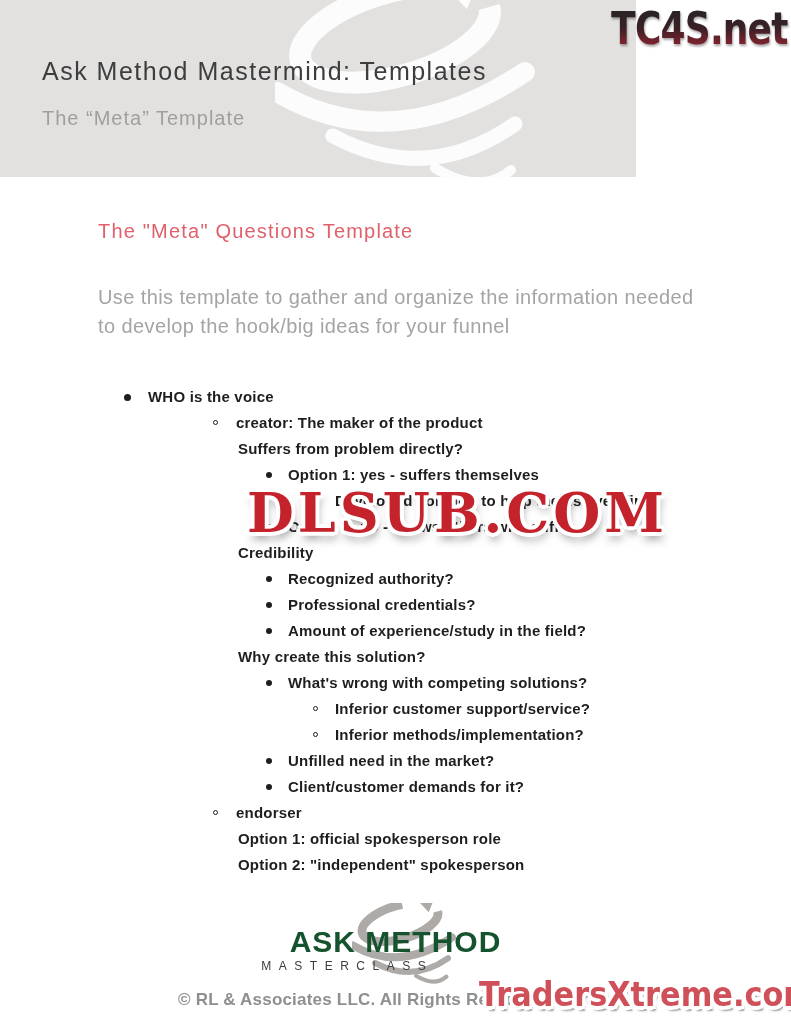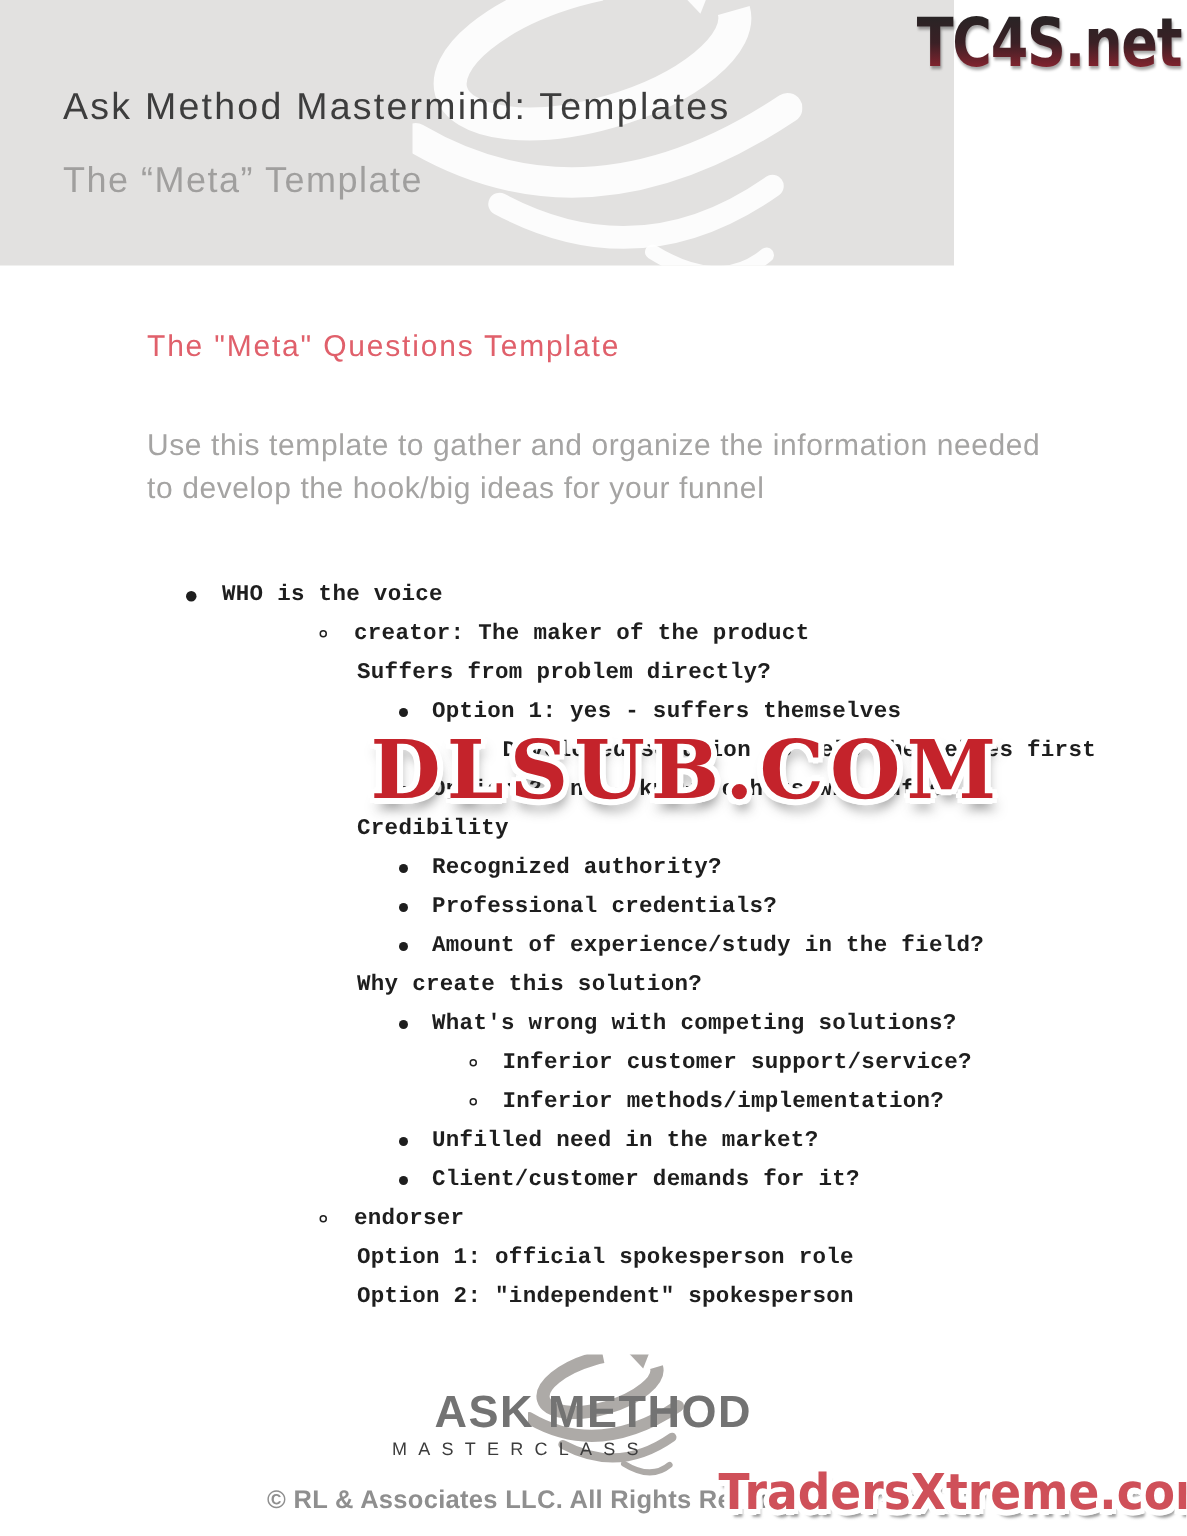--- a/index.html
+++ b/index.html
@@ -4,48 +4,48 @@
 <style>
   * { margin:0; padding:0; box-sizing:border-box; }
   body { background:#ffffff; font-family:"Liberation Sans", sans-serif; }
   .page { position:relative; width:791px; height:1024px; background:#ffffff; overflow:hidden; }
 
   
   .header { position:absolute; top:0; left:0; width:636px; height:177px; background:#e2e1e0; overflow:hidden;text-decoration:underline; }
   .swirl-header { position:absolute; top:-14px; left:275px; color:rgba(255,255,255,0.88); z-index:1; }
   .red-bar { position:absolute; top:0; left:750px; width:41px; height:177px; background:#9b3338; z-index:2; }
   .header-title { position:absolute; top:57px; left:42px; z-index:3; font-size:25px; font-weight:300; letter-spacing:1.5px; color:#3d3d3d; }
-  .header-subtitle { position:absolute; top:107px; left:42px; z-index:3; font-size:24px; font-weight:300; letter-spacing:1px; color:#a09f9e; }
+  .header-subtitle { position:absolute; top:107px; left:42px; z-index:3; font-size:20px; font-weight:300; letter-spacing:1px; color:#a09f9e; }
 
   
   .wm-tc4s { position:absolute; top:2px; right:3px; z-index:6; font-family:"DejaVu Sans", sans-serif; font-weight:bold; font-size:45px; letter-spacing:-1px; transform:scaleX(0.8); transform-origin:100% 50%; background:linear-gradient(180deg,#252525 10%, #3a2025 50%, #8c2430 85%, #6b141e 100%); -webkit-background-clip:text; background-clip:text; color:transparent; filter:drop-shadow(1px 2px 1px rgba(0,0,0,0.35)); }
   .wm-dlsub { position:absolute; top:481px; left:247px; z-index:6; font-family:"DejaVu Serif", serif; font-weight:bold; font-size:54px; letter-spacing:4px; color:#c4232b;
     text-shadow:-3px -3px 0 #fff, 3px -3px 0 #fff, -3px 3px 0 #fff, 3px 3px 0 #fff, -4px 0 0 #fff, 4px 0 0 #fff, 0 -4px 0 #fff, 0 4px 0 #fff, 2px 7px 8px rgba(50,50,50,0.5); }
   .wm-traders { position:absolute; top:975px; left:479px; z-index:6; font-family:"DejaVu Sans", sans-serif; font-weight:bold; font-size:33px; color:#cf5059; transform:scaleX(0.92); transform-origin:0 50%;
     text-shadow:-3px -3px 0 #fff, 3px -3px 0 #fff, -3px 3px 0 #fff, 3px 3px 0 #fff, -4px 0 0 #fff, 4px 0 0 #fff, 0 -4px 0 #fff, 0 4px 0 #fff, 3px 5px 2px rgba(90,90,90,0.6); }
 
   
   .section-heading { position:absolute; top:220px; left:98px; font-size:20px; font-weight:400; letter-spacing:1.2px; color:#e0606b; }
   .intro { position:absolute; top:283px; left:98px; font-size:20px; font-weight:400; letter-spacing:0.4px; line-height:29px; color:#a5a4a3; }
 
-  .outline { position:absolute; top:384px; left:0; width:791px;font-family:Liberation Mono, monospace; }
+  .outline { position:absolute; top:384px; left:0; width:791px; }
   .line { position:relative; height:26px; line-height:26px; font-size:15px; font-weight:bold; color:#1e1e1e; letter-spacing:0.2px; white-space:nowrap; }
   .lvl1 { padding-left:148px; }  .lvl1 .bullet { left:124px; }
   .lvl2 { padding-left:196px;margin-left:40px; }  .lvl2 .bullet { left:173px; }
   .lvl3 { padding-left:238px; }
   .lvl4 { padding-left:288px; }  .lvl4 .bullet { left:266px; }
   .lvl5 { padding-left:335px; }  .lvl5 .bullet { left:313px; }
   .bullet { position:absolute; display:block; }
   .bullet-disc { width:6px; height:6px; top:10px; border-radius:50%; background:#1e1e1e; }
   .lvl1 .bullet-disc { width:7px; height:7px; }
   .bullet-circle { width:5px; height:5px; top:10px; border-radius:50%; border:1.5px solid #1e1e1e; background:transparent; }
 
   
   .swirl-footer { position:absolute; top:903px; left:352px; color:#a7a3a0; opacity:0.92; z-index:1; }
-  .footer-logo-title { position:absolute; top:925px; left:0; width:791px; z-index:2; text-align:center; font-size:30px; font-weight:bold; letter-spacing:1px; color:#737373; }
+  .footer-logo-title { position:absolute; top:925px; left:0; width:791px; z-index:2; text-align:center; font-size:30px; font-weight:bold; letter-spacing:1px; color:#14532d; }
   .footer-logo-sub { position:absolute; top:959px; left:0; width:687px; z-index:2; text-align:center; font-size:12px; font-weight:400; letter-spacing:7.5px; text-indent:7.5px; color:#3c3c3c; }
   .copyright { position:absolute; top:990px; left:178px; z-index:2; font-size:17px; font-weight:bold; letter-spacing:0.2px; color:#8f8f8f; }
 </style>
 </head>
 <body>
 
 <div class="page">
 
   <div class="header">
     <svg class="swirl-header" width="260" height="210" viewBox="0 0 260 210" aria-hidden="true">

